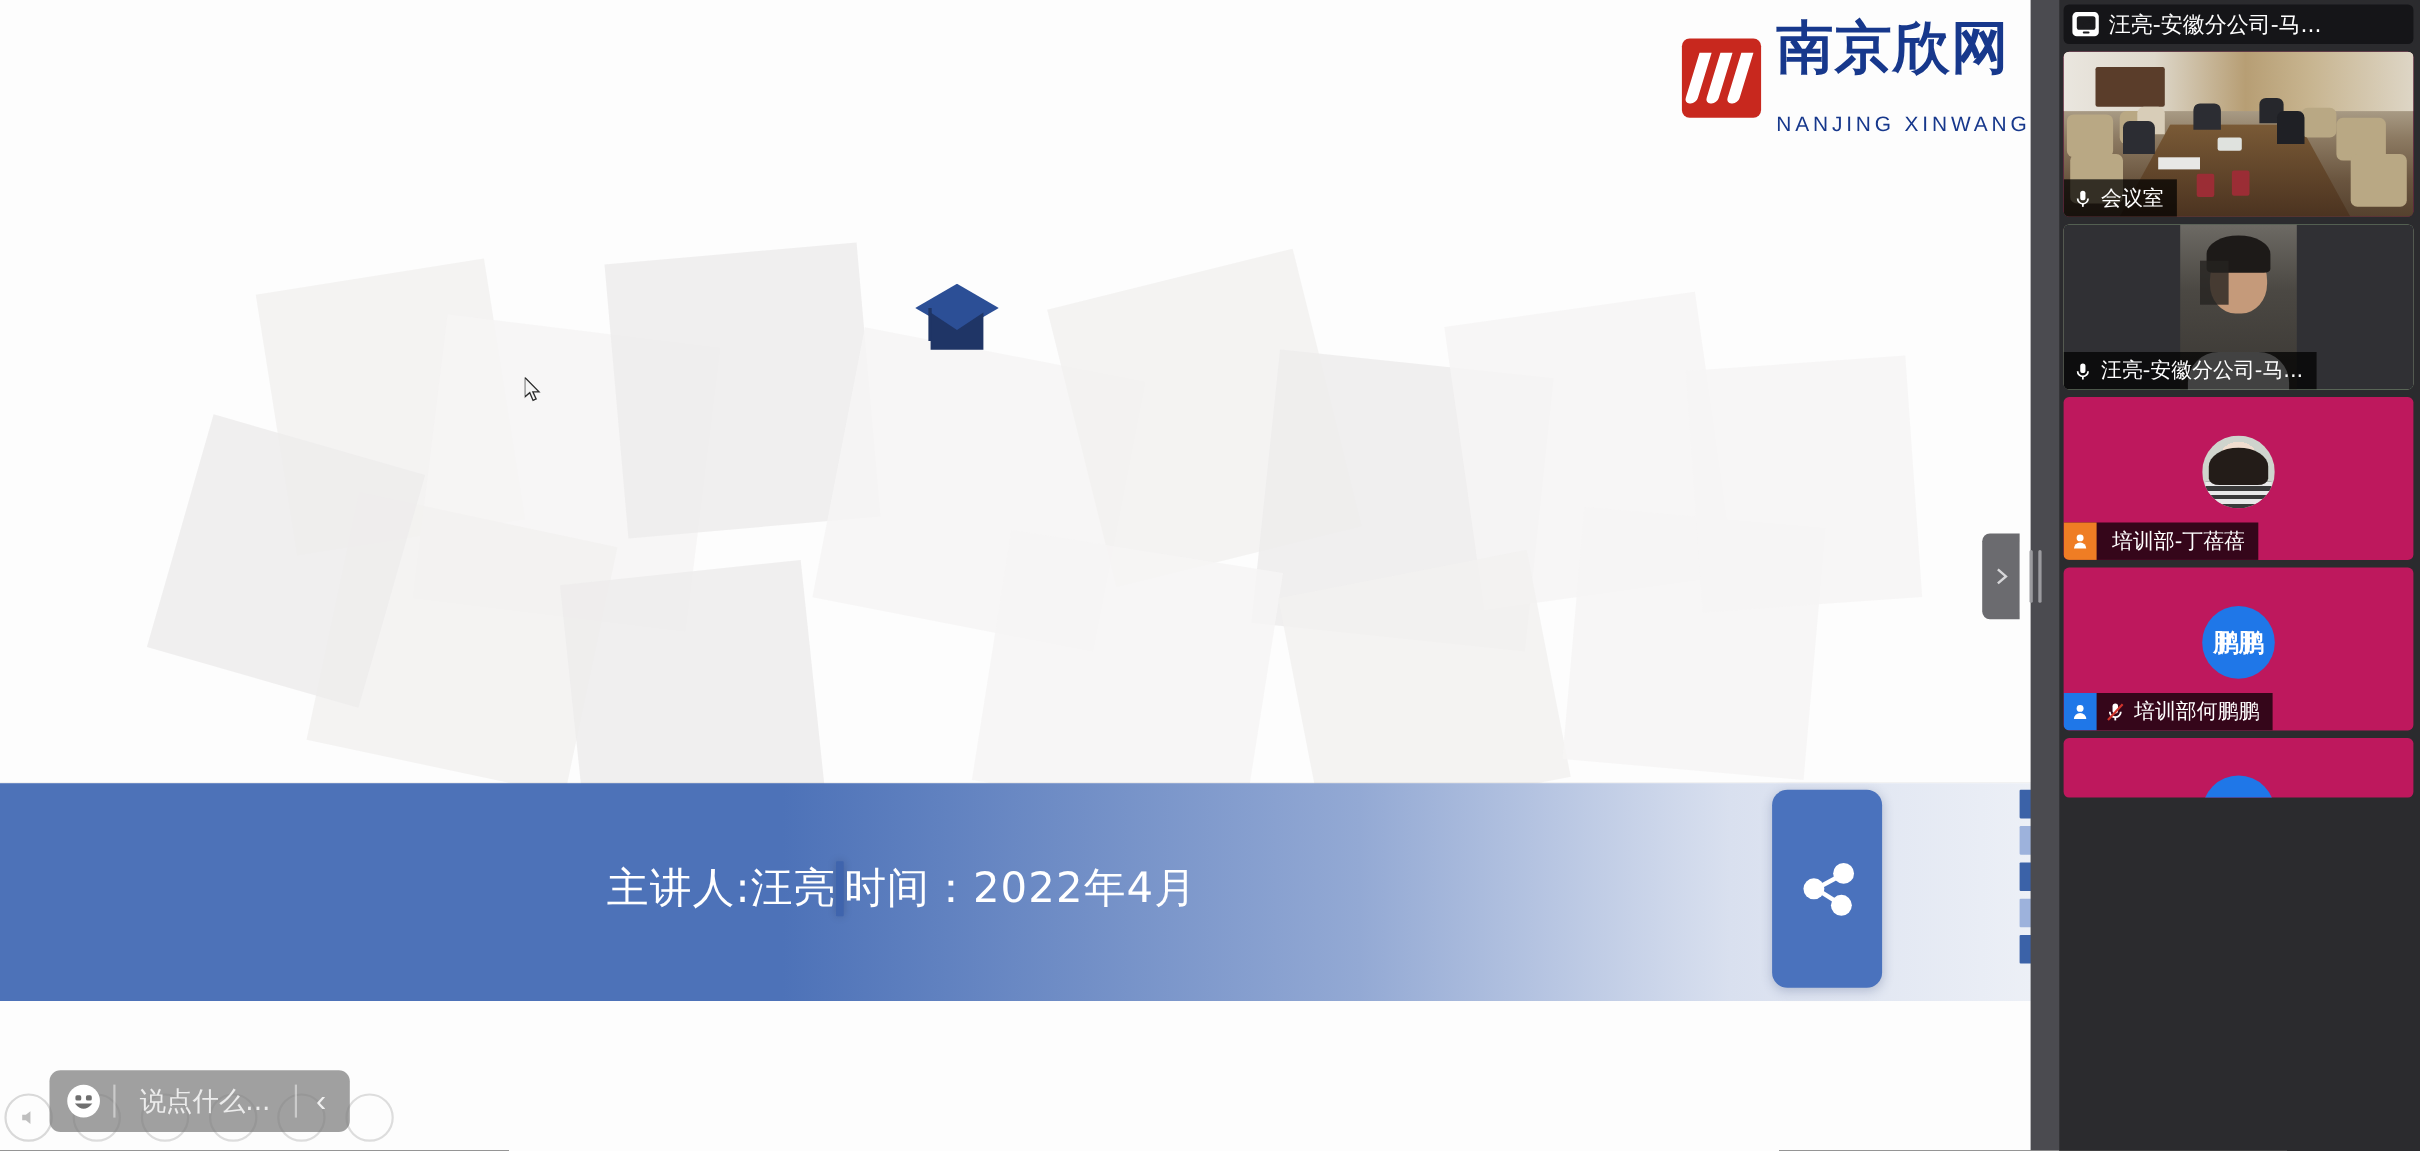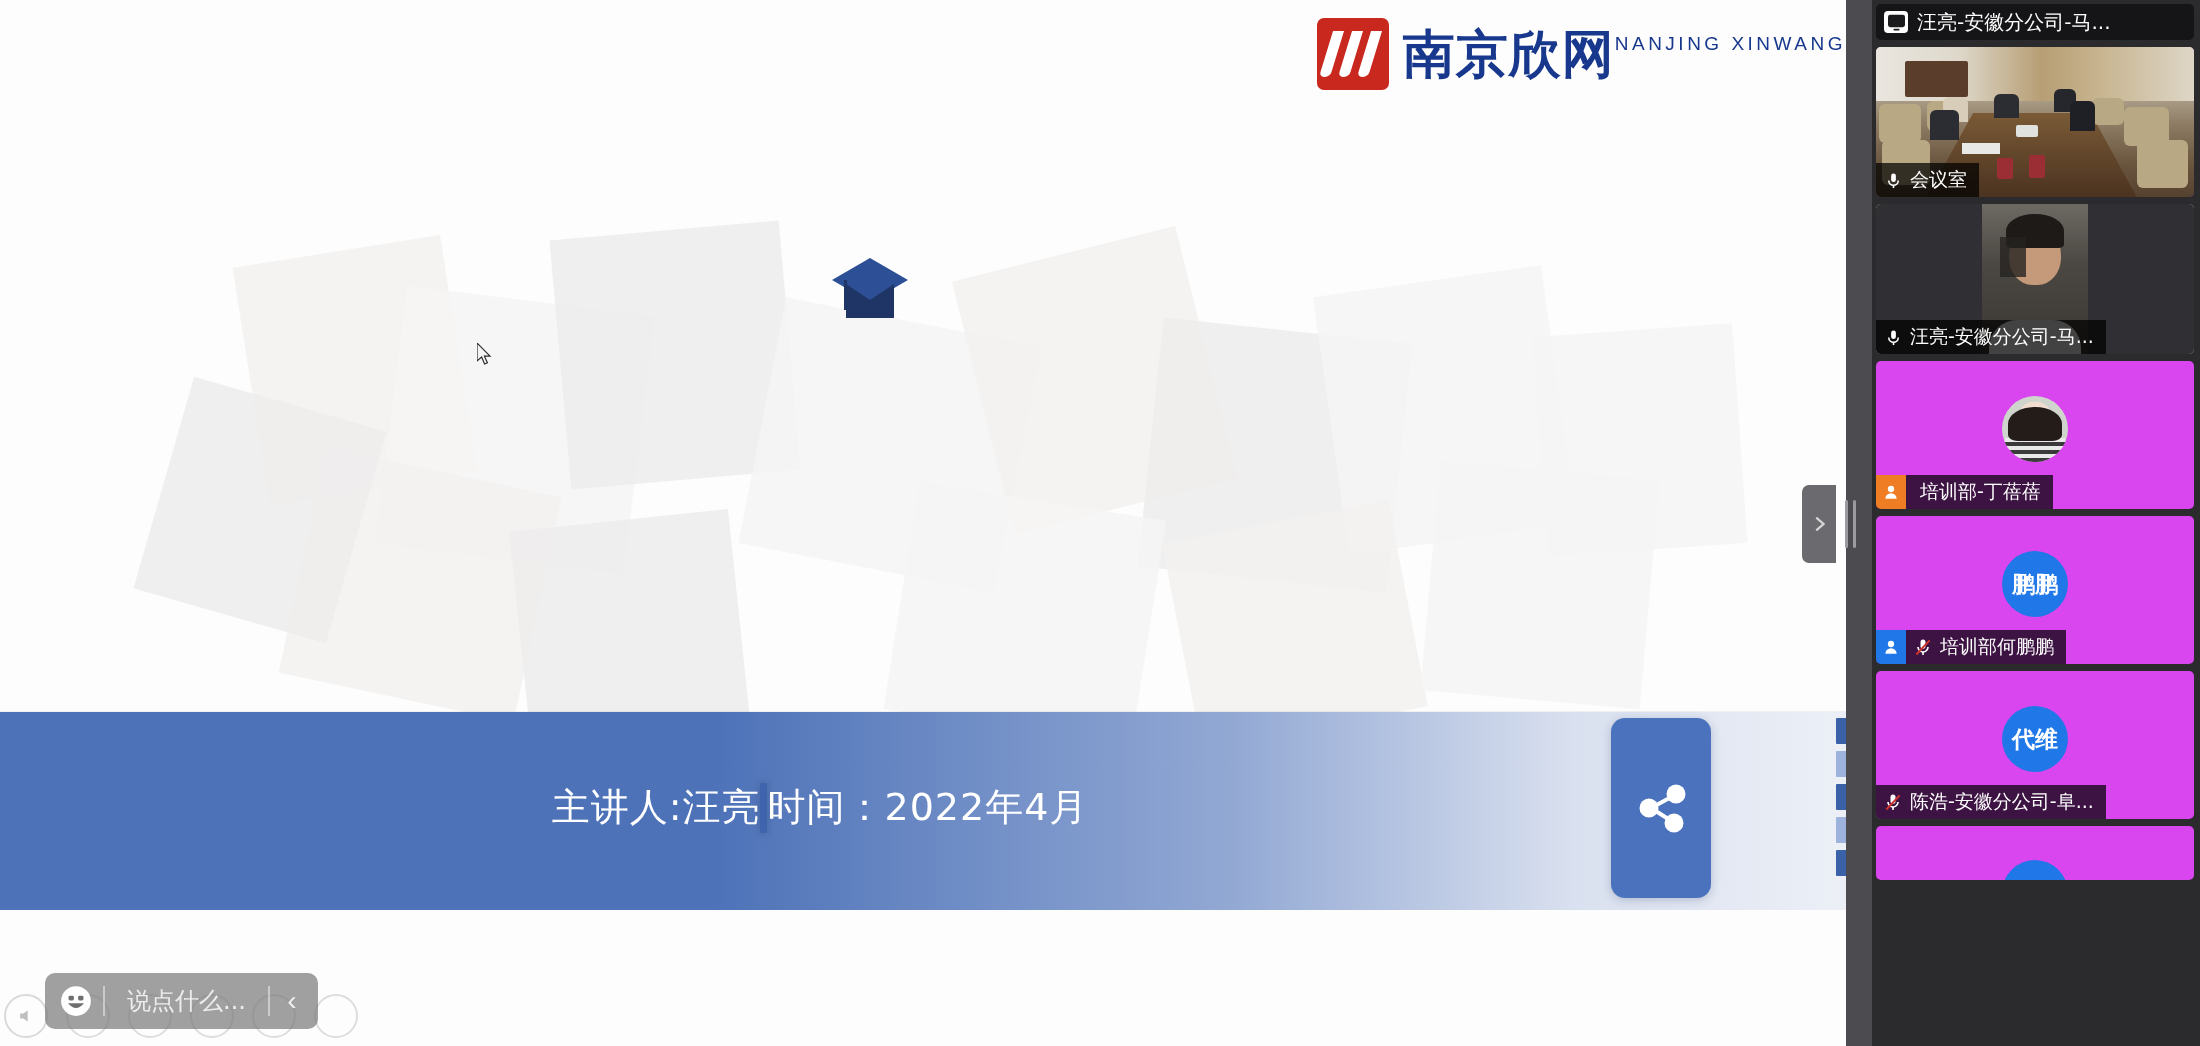--- a/index.html
+++ b/index.html
@@ -92,21 +92,21 @@
   
   .ghost-toolbar{ position:absolute; left:0; bottom:0; height:60px; width:560px; z-index:20;
      display:flex; align-items:center; gap:18px; padding-left:4px; }
   .ghost-btn{ width:44px; height:44px; border-radius:50%;
      border:2px solid rgba(150,150,150,.30); }
 
   
   .rail{ width:328px; flex:0 0 328px; background:#2b2b2e; position:relative;
          padding:4px 6px 0 4px; overflow:hidden; }
 
-  .tile{ position:relative; width:318px; background:#d946ef; border-radius:5px;
+  .tile{ position:relative; width:318px; background:#be185d; border-radius:5px;
          margin-bottom:7px; overflow:hidden; }
 
   .tile.header-tile{ height:36px; background:#151518; display:flex; align-items:center;
                      padding-left:8px; gap:9px; }
   .share-badge{ width:24px; height:22px; background:#ffffff; border-radius:4px;
                 display:flex; align-items:center; justify-content:center; flex:0 0 24px; }
   .header-name{ color:#fff; font-size:20px; white-space:nowrap; overflow:hidden;
                 text-overflow:ellipsis; font-family:"DejaVu Sans","Liberation Sans",sans-serif; }
 
   .tile.video{ height:150px; }
@@ -185,21 +185,21 @@
 
       <div style="position:absolute; right:26px; top:18px; display:flex; align-items:center; gap:14px;">
         <div style="width:72px;height:72px;background:#c8281e;border-radius:7px;position:relative;overflow:hidden;">
           <span style="position:absolute;left:9px;top:13px;width:11px;height:46px;background:#fff;
                        transform:skewX(-17deg);border-radius:0 0 5px 5px;"></span>
           <span style="position:absolute;left:28px;top:13px;width:11px;height:46px;background:#fff;
                        transform:skewX(-17deg);border-radius:0 0 5px 5px;"></span>
           <span style="position:absolute;left:47px;top:13px;width:11px;height:46px;background:#fff;
                        transform:skewX(-17deg);border-radius:0 0 5px 5px;"></span>
         </div>
-        <div style="display:flex;flex-direction:row;align-items:flex-start;line-height:1;">
+        <div style="display:flex;flex-direction:column;align-items:flex-start;line-height:1;gap:28px;">
           <span style="font-size:52px;font-weight:700;color:#17388c;letter-spacing:1px;
                        font-family:'DejaVu Sans','Liberation Sans',sans-serif;">南京欣网</span>
           <span style="font-size:19px;font-weight:400;color:#17388c;letter-spacing:3.5px;margin-top:6px;
                        font-family:'Liberation Sans',sans-serif;">NANJING XINWANG</span>
         </div>
       </div>
 
       <div class="cap">
         <svg viewBox="0 0 76 62" width="76" height="62">
           <polygon points="38,0 76,22 38,44 0,22" fill="#2c4f96"></polygon>
@@ -386,33 +386,19 @@
             <rect x="9" y="3" width="6" height="11" rx="3" fill="#fff"></rect>
             <path d="M6 12 a6 6 0 0 0 12 0" fill="none" stroke="#fff" stroke-width="2"></path>
             <rect x="11" y="18" width="2" height="3.5" fill="#fff"></rect>
             <line x1="4" y1="21" x2="20" y2="4" stroke="#d0342c" stroke-width="2.4"></line>
           </svg>
         </span>
         <span class="label">培训部何鹏鹏</span>
       </div>
     </div>
 
-    <div class="tile person">
-      <div class="avatar-circle">代维</div>
-      <div class="namebar">
-        <span class="mic-slot">
-          <svg viewBox="0 0 24 24" width="20" height="20">
-            <rect x="9" y="3" width="6" height="11" rx="3" fill="#fff"></rect>
-            <path d="M6 12 a6 6 0 0 0 12 0" fill="none" stroke="#fff" stroke-width="2"></path>
-            <rect x="11" y="18" width="2" height="3.5" fill="#fff"></rect>
-            <line x1="4" y1="21" x2="20" y2="4" stroke="#d0342c" stroke-width="2.4"></line>
-          </svg>
-        </span>
-        <span class="label">陈浩-安徽分公司-阜...</span>
-      </div>
-    </div>
 
     <div class="tile partial">
       <div style="position:absolute;left:50%;top:34px;transform:translateX(-50%);
                   width:66px;height:66px;border-radius:50%;background:#1f77e8;"></div>
     </div>
   </div>
 </div>
 
 </body></html>

